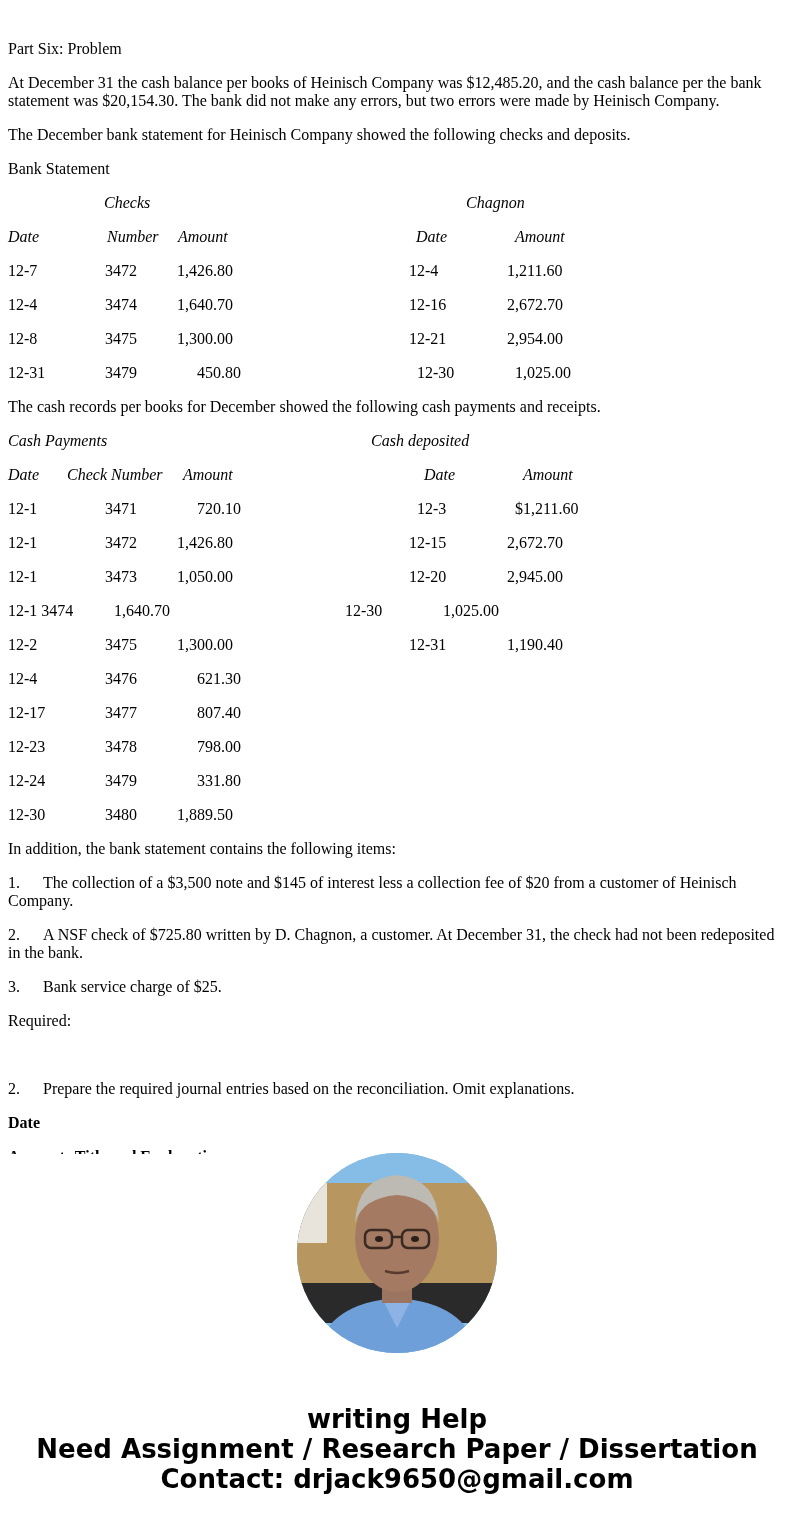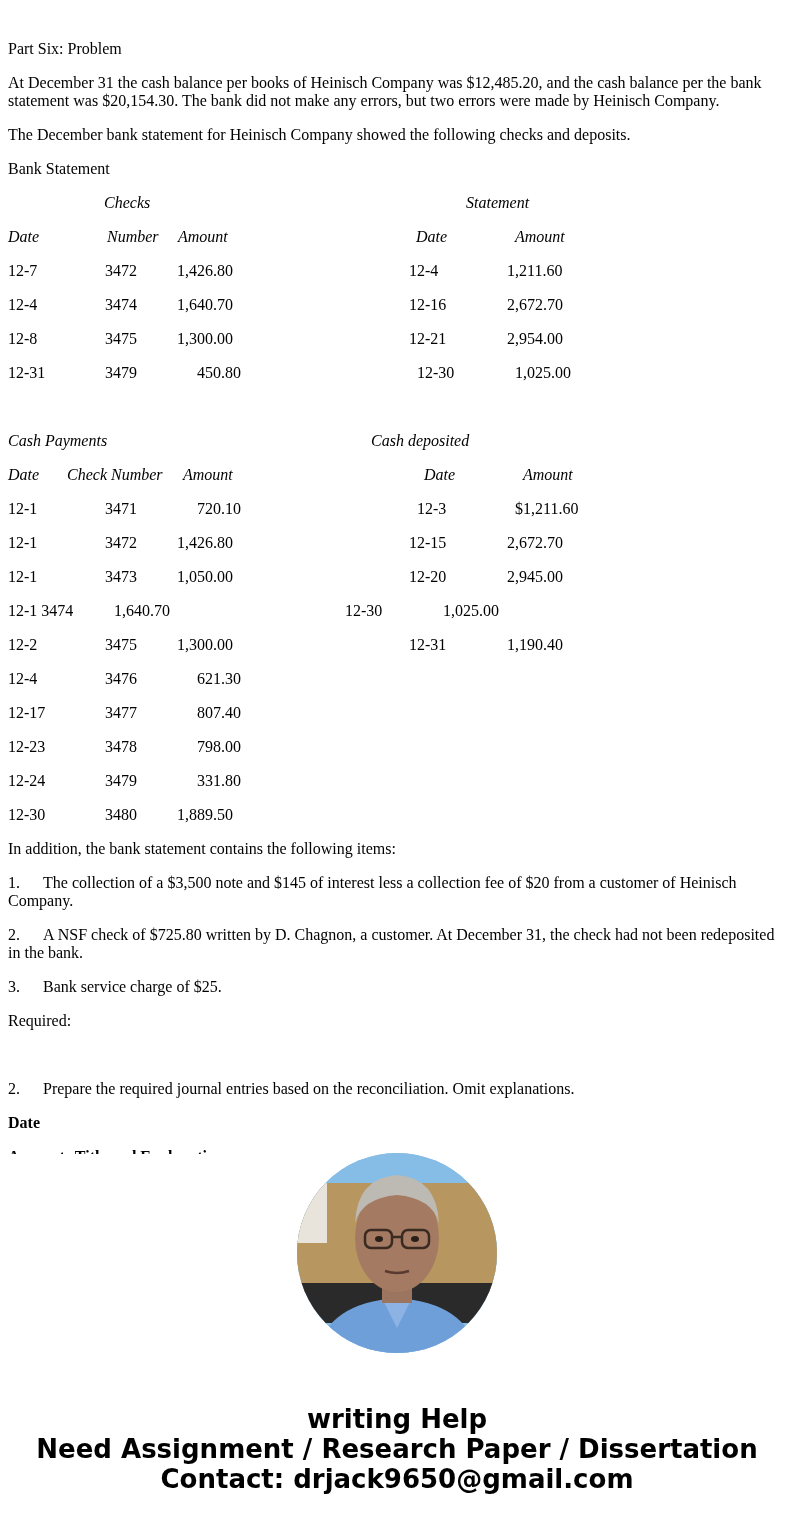--- a/index.html
+++ b/index.html
@@ -24,21 +24,21 @@
 </head>
 <body>
 
 <div class="doc">
   <div class="line" style="left:8px;top:8px">Part Six: Problem</div>
   <div class="para" style="top:42px">At December 31 the cash balance per books of Heinisch Company was $12,485.20, and the cash balance per the bank statement was $20,154.30. The bank did not make any errors, but two errors were made by Heinisch Company.</div>
   <div class="line" style="left:8px;top:94px">The December bank statement for Heinisch Company showed the following checks and deposits.</div>
   <div class="line" style="left:8px;top:128px">Bank Statement</div>
 
   <div class="line it" style="left:104px;top:162px">Checks</div>
-  <div class="line it" style="left:466px;top:162px">Statement</div>
+  <div class="line it" style="left:466px;top:162px">Chagnon</div>
   <div class="line it" style="left:8px;top:196px">Date</div>
   <div class="line it" style="left:107px;top:196px">Number</div>
   <div class="line it" style="left:178px;top:196px">Amount</div>
   <div class="line it" style="left:416px;top:196px">Date</div>
   <div class="line it" style="left:515px;top:196px">Amount</div>
 
   <div class="line" style="left:8px;top:230px">12-7</div>
   <div class="line" style="left:105px;top:230px">3472</div>
   <div class="line" style="left:177px;top:230px">1,426.80</div>
   <div class="line" style="left:8px;top:264px">12-4</div>
@@ -53,20 +53,21 @@
 
   <div class="line" style="left:409px;top:230px">12-4</div>
   <div class="line" style="left:507px;top:230px">1,211.60</div>
   <div class="line" style="left:409px;top:264px">12-16</div>
   <div class="line" style="left:507px;top:264px">2,672.70</div>
   <div class="line" style="left:409px;top:298px">12-21</div>
   <div class="line" style="left:507px;top:298px">2,954.00</div>
   <div class="line" style="left:417px;top:332px">12-30</div>
   <div class="line" style="left:515px;top:332px">1,025.00</div>
 
+  <div class="line" style="left:8px;top:366px">The cash records per books for December showed the following cash payments and receipts.</div>
 
   <div class="line it" style="left:8px;top:400px">Cash Payments</div>
   <div class="line it" style="left:371px;top:400px">Cash deposited</div>
   <div class="line it" style="left:8px;top:434px">Date</div>
   <div class="line it" style="left:67px;top:434px">Check Number</div>
   <div class="line it" style="left:183px;top:434px">Amount</div>
   <div class="line it" style="left:424px;top:434px">Date</div>
   <div class="line it" style="left:523px;top:434px">Amount</div>
 
   <div class="line" style="left:8px;top:468px">12-1</div>

